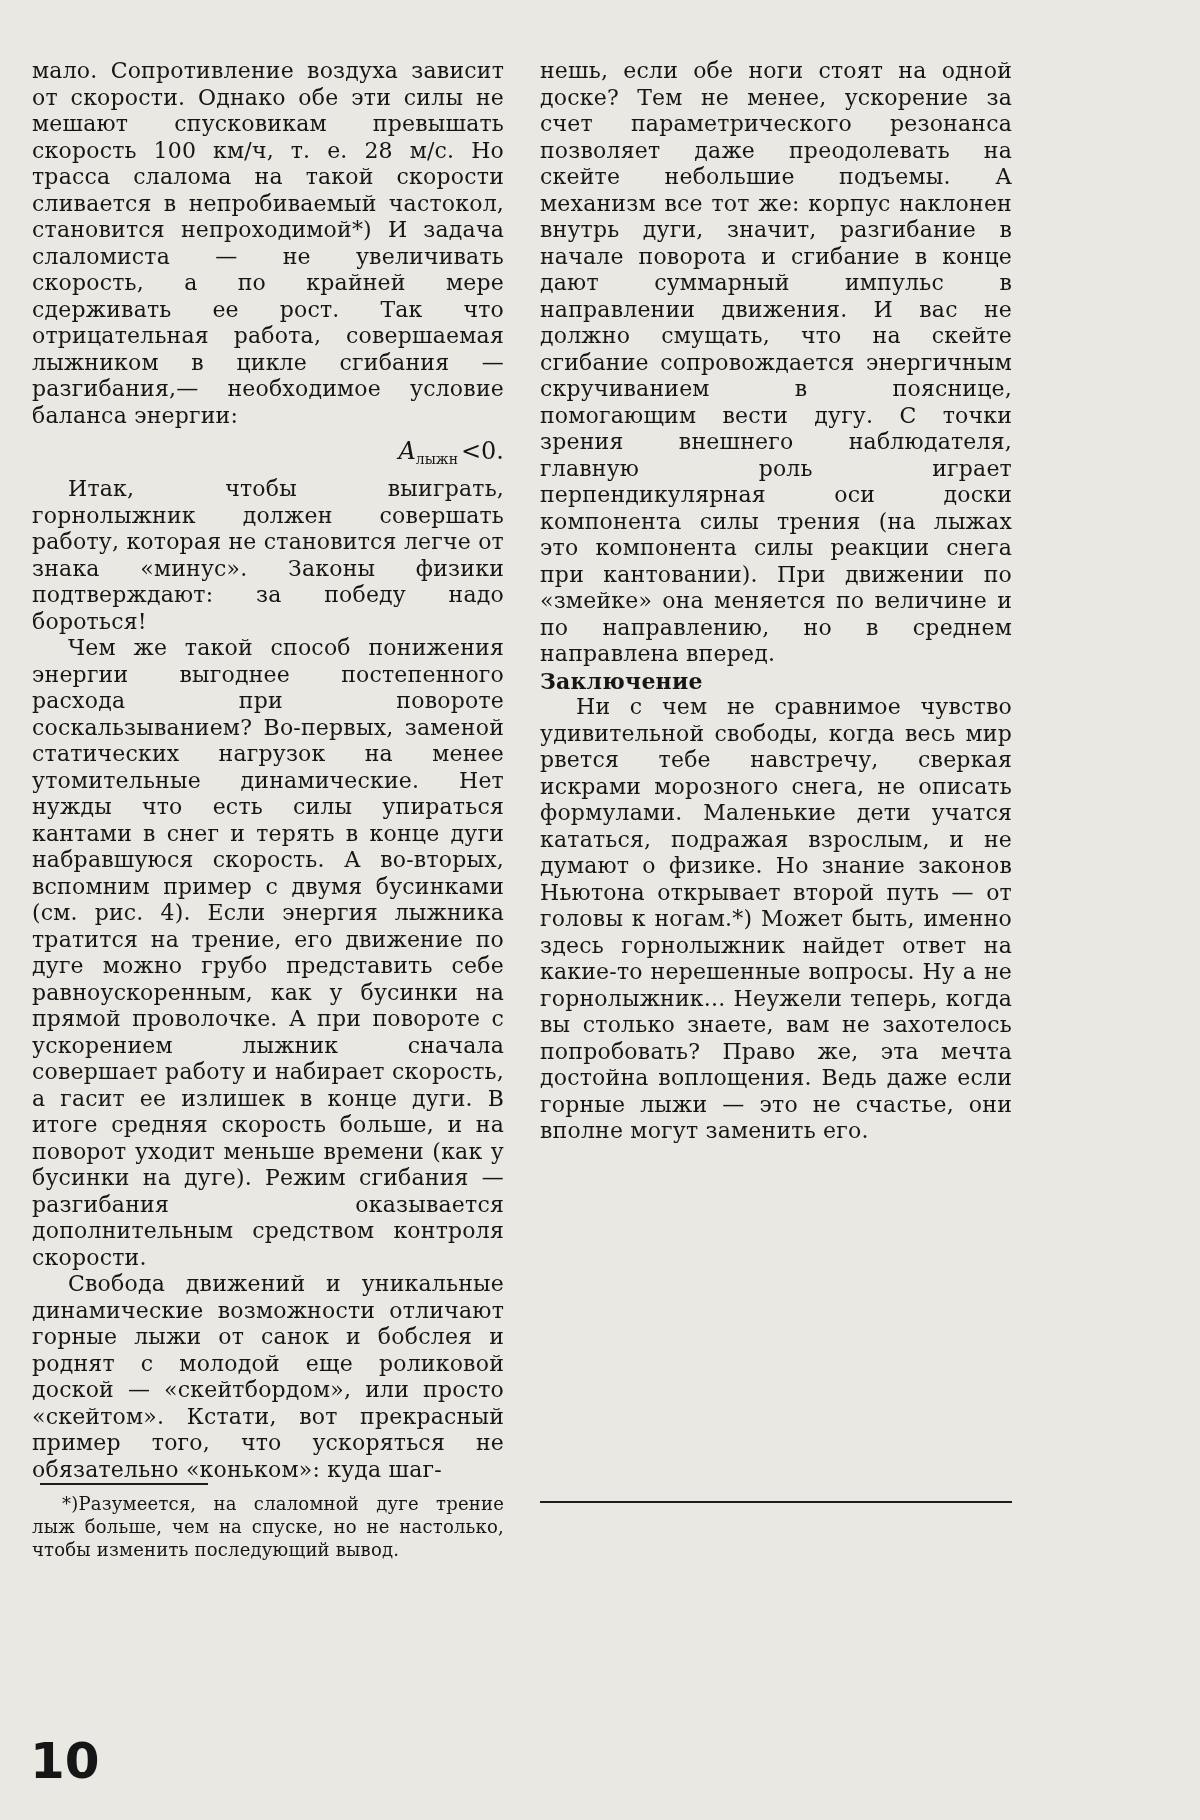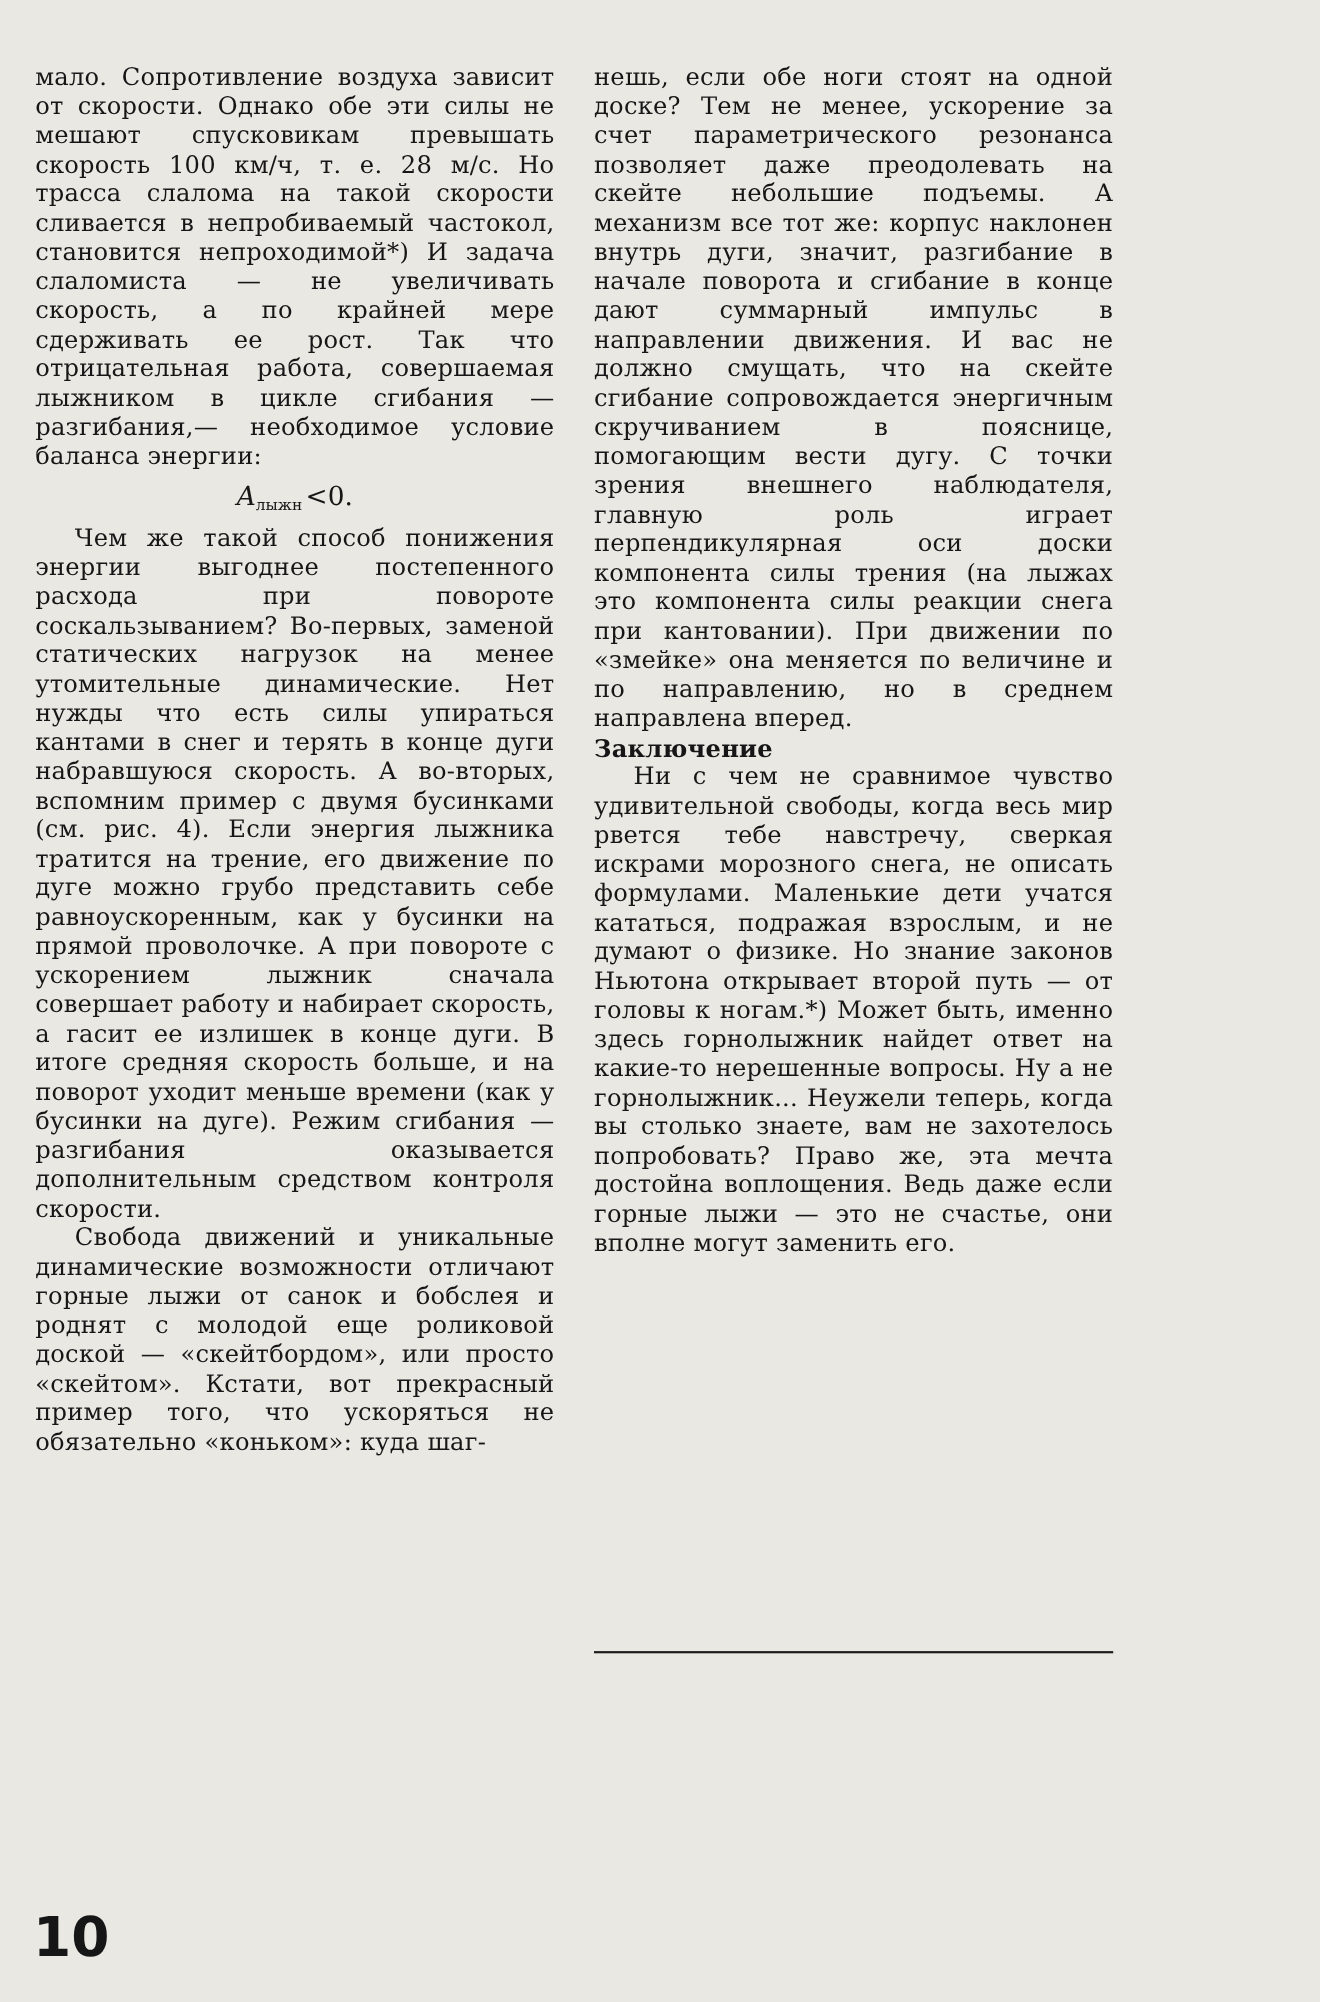--- a/index.html
+++ b/index.html
@@ -26,21 +26,21 @@
   }
   .col p {
     margin: 0;
     font-size: 22px;
     line-height: 26.5px;
     text-align: justify;
     letter-spacing: 0.2px;
   }
   .indent { text-indent: 36px; }
   .formula {
-    text-align: center;
+    text-align: right;
     font-size: 24px;
     margin: 8px 0 9px 0;
   }
   .formula .var { font-style: italic; }
   .formula .sub {
     font-size: 14px;
     vertical-align: -5px;
     letter-spacing: 0;
   }
   .formula .rel { margin-left: 3px; }
@@ -82,23 +82,28 @@
 
   <div class="columns">
 
     <div class="col">
       <p>мало. Сопротивление воздуха зависит от скорости. Однако обе эти силы не мешают спусковикам превышать скорость 100 км/ч, т. е. 28 м/с. Но трасса слалома на такой скорости сливается в непробиваемый частокол, становится непроходимой*) И задача слаломиста — не увеличивать скорость, а по крайней мере сдерживать ее рост. Так что отрицательная работа, совершаемая лыжником в цикле сгибания — разгибания,— необходимое условие баланса энергии:</p>
 
       <div class="formula">
         <span class="var">A</span><span class="sub">лыжн</span><span class="rel">&lt;0.</span>
       </div>
 
+      <p class="indent">Итак, чтобы выиграть, горнолыжник должен совершать работу, которая не становится легче от знака «минус». Законы физики подтверждают: за победу надо бороться!</p>
       <p class="indent">Чем же такой способ понижения энергии выгоднее постепенного расхода при повороте соскальзыванием? Во-первых, заменой статических нагрузок на менее утомительные динамические. Нет нужды что есть силы упираться кантами в снег и терять в конце дуги набравшуюся скорость. А во-вторых, вспомним пример с двумя бусинками (см. рис. 4). Если энергия лыжника тратится на трение, его движение по дуге можно грубо представить себе равноускоренным, как у бусинки на прямой проволочке. А при повороте с ускорением лыжник сначала совершает работу и набирает скорость, а гасит ее излишек в конце дуги. В итоге средняя скорость больше, и на поворот уходит меньше времени (как у бусинки на дуге). Режим сгибания — разгибания оказывается дополнительным средством контроля скорости.</p>
       <p class="indent">Свобода движений и уникальные динамические возможности отличают горные лыжи от санок и бобслея и роднят с молодой еще роликовой доской — «скейтбордом», или просто «скейтом». Кстати, вот прекрасный пример того, что ускоряться не обязательно «коньком»: куда шаг-</p>
 
+      <div class="footnote-block">
+        <div class="footnote-rule rule-short"></div>
+        <p>*)Разумеется, на слаломной дуге трение лыж больше, чем на спуске, но не настолько, чтобы изменить последующий вывод.</p>
+      </div>
     </div>
 
     <div class="col">
       <p>нешь, если обе ноги стоят на одной доске? Тем не менее, ускорение за счет параметрического резонанса позволяет даже преодолевать на скейте небольшие подъемы. А механизм все тот же: корпус наклонен внутрь дуги, значит, разгибание в начале поворота и сгибание в конце дают суммарный импульс в направлении движения. И вас не должно смущать, что на скейте сгибание сопровождается энергичным скручиванием в пояснице, помогающим вести дугу. С точки зрения внешнего наблюдателя, главную роль играет перпендикулярная оси доски компонента силы трения (на лыжах это компонента силы реакции снега при кантовании). При движении по «змейке» она меняется по величине и по направлению, но в среднем направлена вперед.</p>
 
       <p class="section-heading">Заключение</p>
 
       <p class="indent">Ни с чем не сравнимое чувство удивительной свободы, когда весь мир рвется тебе навстречу, сверкая искрами морозного снега, не описать формулами. Маленькие дети учатся кататься, подражая взрослым, и не думают о физике. Но знание законов Ньютона открывает второй путь — от головы к ногам.*) Может быть, именно здесь горнолыжник найдет ответ на какие-то нерешенные вопросы. Ну а не горнолыжник... Неужели теперь, когда вы столько знаете, вам не захотелось попробовать? Право же, эта мечта достойна воплощения. Ведь даже если горные лыжи — это не счастье, они вполне могут заменить его.</p>
 
       <div class="footnote-block">

